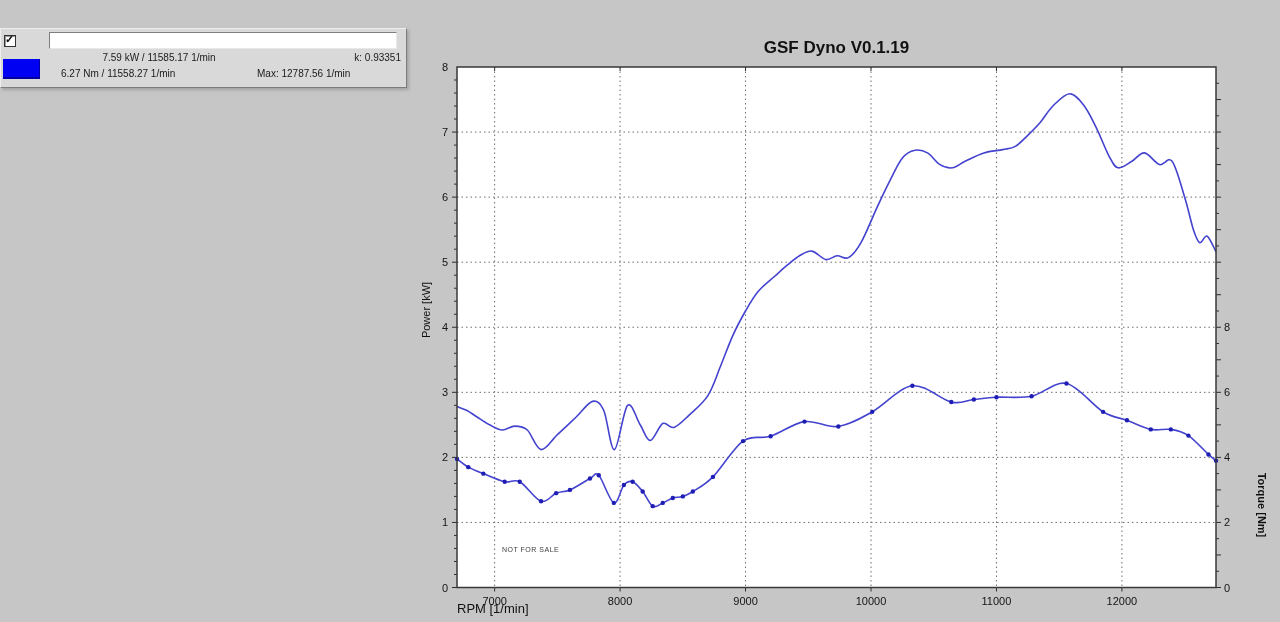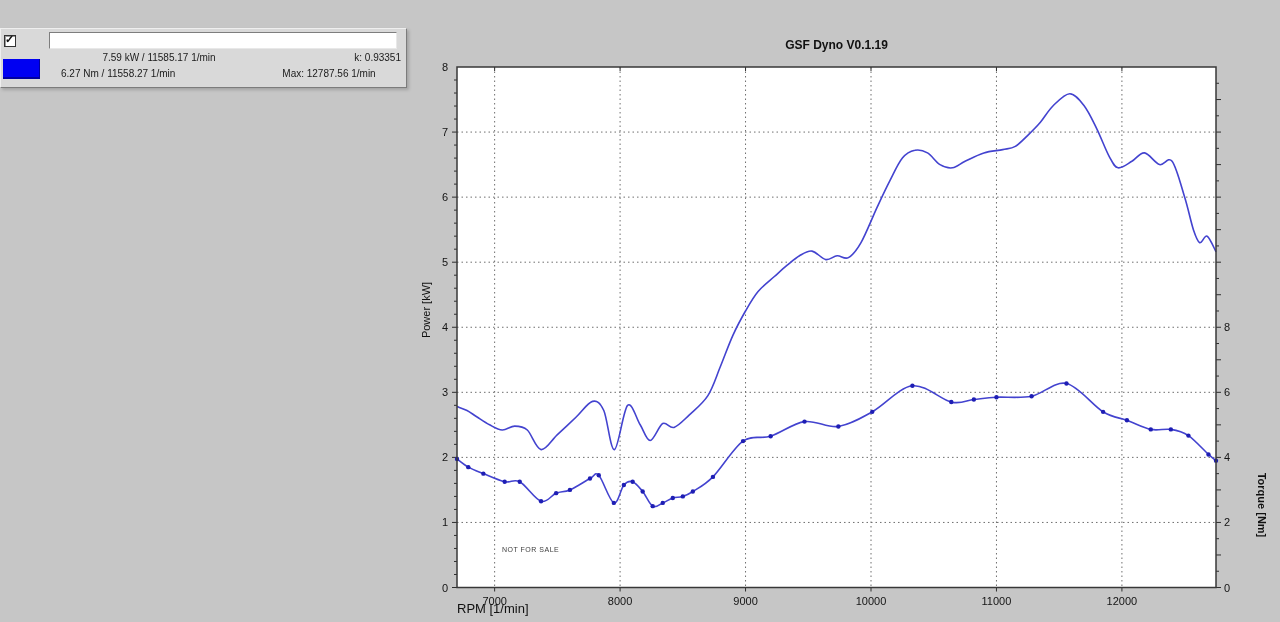--- a/index.html
+++ b/index.html
@@ -35,25 +35,25 @@
   }
   .swatch{
     position:absolute;left:2px;top:30px;width:36px;height:18px;
     background:#0000f2;
     border-bottom:2px solid #0000a0;border-right:1px solid #0000a0;
   }
   .ptxt{position:absolute;white-space:nowrap;font-size:10px;color:#1a1a1a;}
   .r1l{left:60px;top:23px;width:196px;text-align:center;}
   .r1r{left:256px;top:23px;width:144px;text-align:right;}
   .r2l{left:60px;top:39px;width:196px;}
-  .r2r{left:256px;top:39px;width:144px;text-align:center;}
+  .r2r{left:256px;top:39px;width:144px;text-align:left;}
   
   .chart-title{
     position:absolute;left:457px;top:38px;width:759px;text-align:center;
-    font-size:12px;font-weight:bold;color:#111;
+    font-size:17px;font-weight:bold;color:#111;
   }
   .x-label{
     position:absolute;left:457px;top:601px;width:759px;
     font-size:13px;color:#111;
   }
   .y-label-left{
     position:absolute;left:426px;top:310px;
     transform:rotate(-90deg) translate(-50%,-50%);transform-origin:0 0;
     font-size:11px;color:#111;white-space:nowrap;
   }

